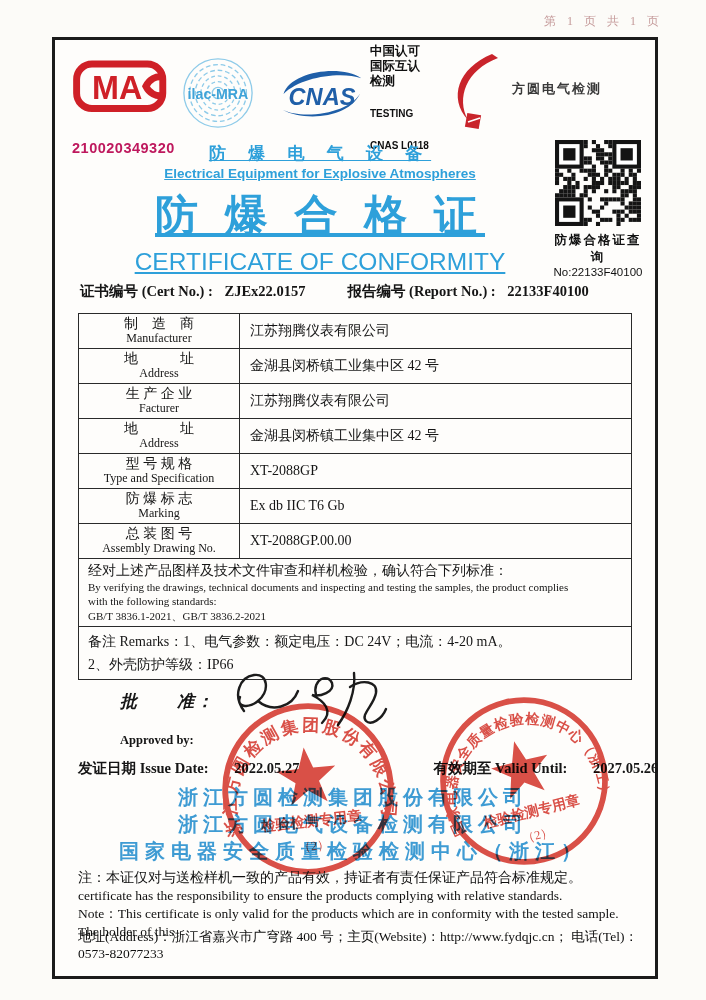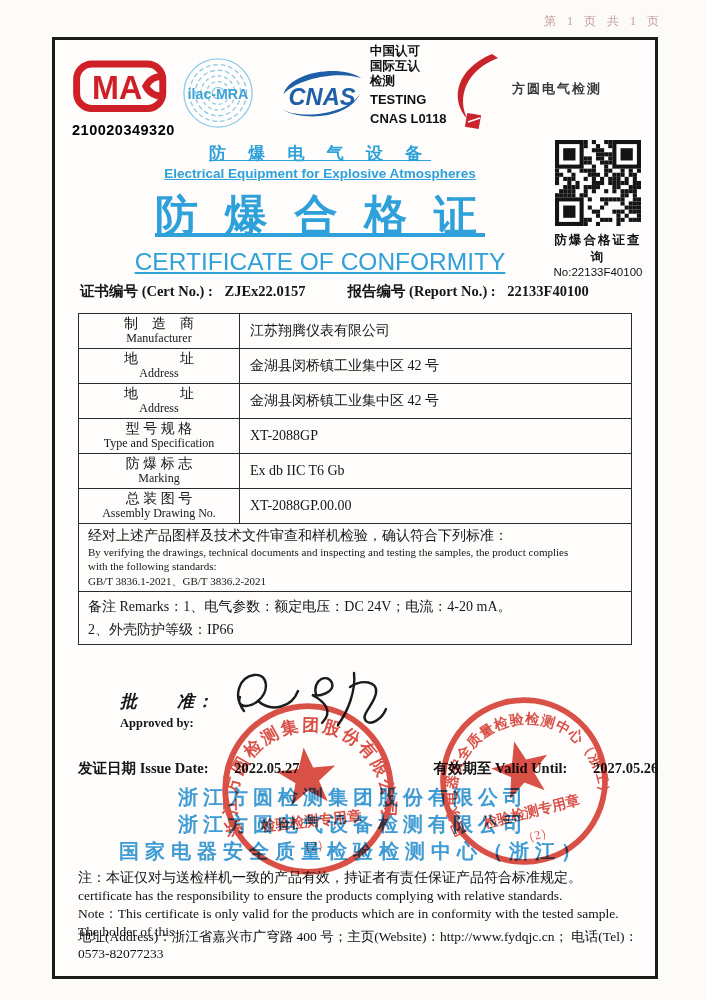--- a/index.html
+++ b/index.html
@@ -13,26 +13,26 @@
     position:absolute;top:13px;left:544px;font-size:12px;letter-spacing:4px;
     color:#c59b9b;font-family:"Liberation Serif",serif;
   }
   .frame{
     position:absolute;left:52px;top:37px;width:600px;height:936px;
     border:3px solid #1b1b1b;background:#fefdfb;
   }
 
   
   .cma-block{position:absolute;left:72px;top:58px;width:110px;text-align:left;}
-  .cma-number{font-size:14.5px;font-weight:bold;color:#000000;letter-spacing:.5px;margin-top:2px;font-family:"Liberation Sans",sans-serif;}
+  .cma-number{font-size:14.5px;font-weight:bold;color:#be185d;letter-spacing:.5px;margin-top:20px;font-family:"Liberation Sans",sans-serif;}
   .ilac-block{position:absolute;left:182px;top:55px;}
   .cnas-block{position:absolute;left:278px;top:66px;}
   .cnas-side{position:absolute;left:370px;top:44px;color:#101010;}
   .cnas-side .cn{font-size:12.5px;font-weight:bold;line-height:1.2;}
-  .cnas-side .en{font-size:13px;font-weight:bold;margin-top:3px;line-height:1.25;font-family:"Liberation Sans",sans-serif;}
+  .cnas-side .en{font-size:10px;font-weight:bold;margin-top:19px;line-height:1.25;font-family:"Liberation Sans",sans-serif;}
   .fy-block{position:absolute;left:440px;top:52px;}
   .fy-label{position:absolute;left:512px;top:80px;font-size:13px;color:#3a3a3a;letter-spacing:2px;font-weight:bold;}
 
   
   .titles{position:absolute;left:100px;top:142px;width:440px;text-align:center;color:#2ea0da;text-decoration:underline;}
   .t-cn-s{font-size:17px;font-weight:bold;letter-spacing:9px;}
   .t-en-s{font-size:13.5px;font-weight:bold;margin-top:1px;font-family:"Liberation Sans",sans-serif;}
   .t-cn-l{font-size:43px;font-weight:bold;letter-spacing:8px;margin-top:6px;white-space:nowrap;}
   .t-en-l{font-size:24.5px;margin-top:3px;font-family:"Liberation Sans",sans-serif;}
 
@@ -54,21 +54,21 @@
   .lab-en{font-size:12px;line-height:1.1;}
   .val-cell{font-size:14px;padding:2px 10px;height:30px;}
   .stmt-cell{padding:3px 9px;line-height:1.3;}
   .stmt-cn{font-size:14px;}
   .stmt-en{font-size:11px;}
   .rem-cell{padding:3px 9px;line-height:1.65;font-size:14px;}
 
   
   .approve{position:absolute;left:120px;top:690px;}
   .ap-cn{font-size:17px;font-weight:bold;letter-spacing:2px;font-style:italic;}
-  .ap-en{font-size:12.5px;font-weight:bold;margin-top:3px;}
+  .ap-en{font-size:12.5px;font-weight:bold;margin-top:20px;}
   .signature{position:absolute;left:222px;top:665px;}
 
   .dates{position:absolute;left:78px;top:759px;width:556px;font-size:14.5px;font-weight:600;display:flex;gap:38px;}
   .dates .grp{white-space:nowrap;}
   .dates .grp.right{margin-left:96px;}
   .dates .val{margin-left:22px;}
 
   
   .companies{position:absolute;left:56px;top:784px;width:594px;text-align:center;color:#3e9bd3;font-weight:bold;}
   .comp-line{font-size:20px;letter-spacing:5px;line-height:27px;white-space:nowrap;}
@@ -339,20 +339,27 @@
   </tr>
   <tr>
     <td class="lab">
       <div class="lab-cn">地　　　址</div>
       <div class="lab-en">Address</div>
     </td>
     <td class="val-cell">金湖县闵桥镇工业集中区 42 号</td>
   </tr>
   <tr>
     <td class="lab">
+      <div class="lab-cn">生 产 企 业</div>
+      <div class="lab-en">Facturer</div>
+    </td>
+    <td class="val-cell">江苏翔腾仪表有限公司</td>
+  </tr>
+  <tr>
+    <td class="lab">
       <div class="lab-cn">地　　　址</div>
       <div class="lab-en">Address</div>
     </td>
     <td class="val-cell">金湖县闵桥镇工业集中区 42 号</td>
   </tr>
   <tr>
     <td class="lab">
       <div class="lab-cn">型 号 规 格</div>
       <div class="lab-en">Type and Specification</div>
     </td>

